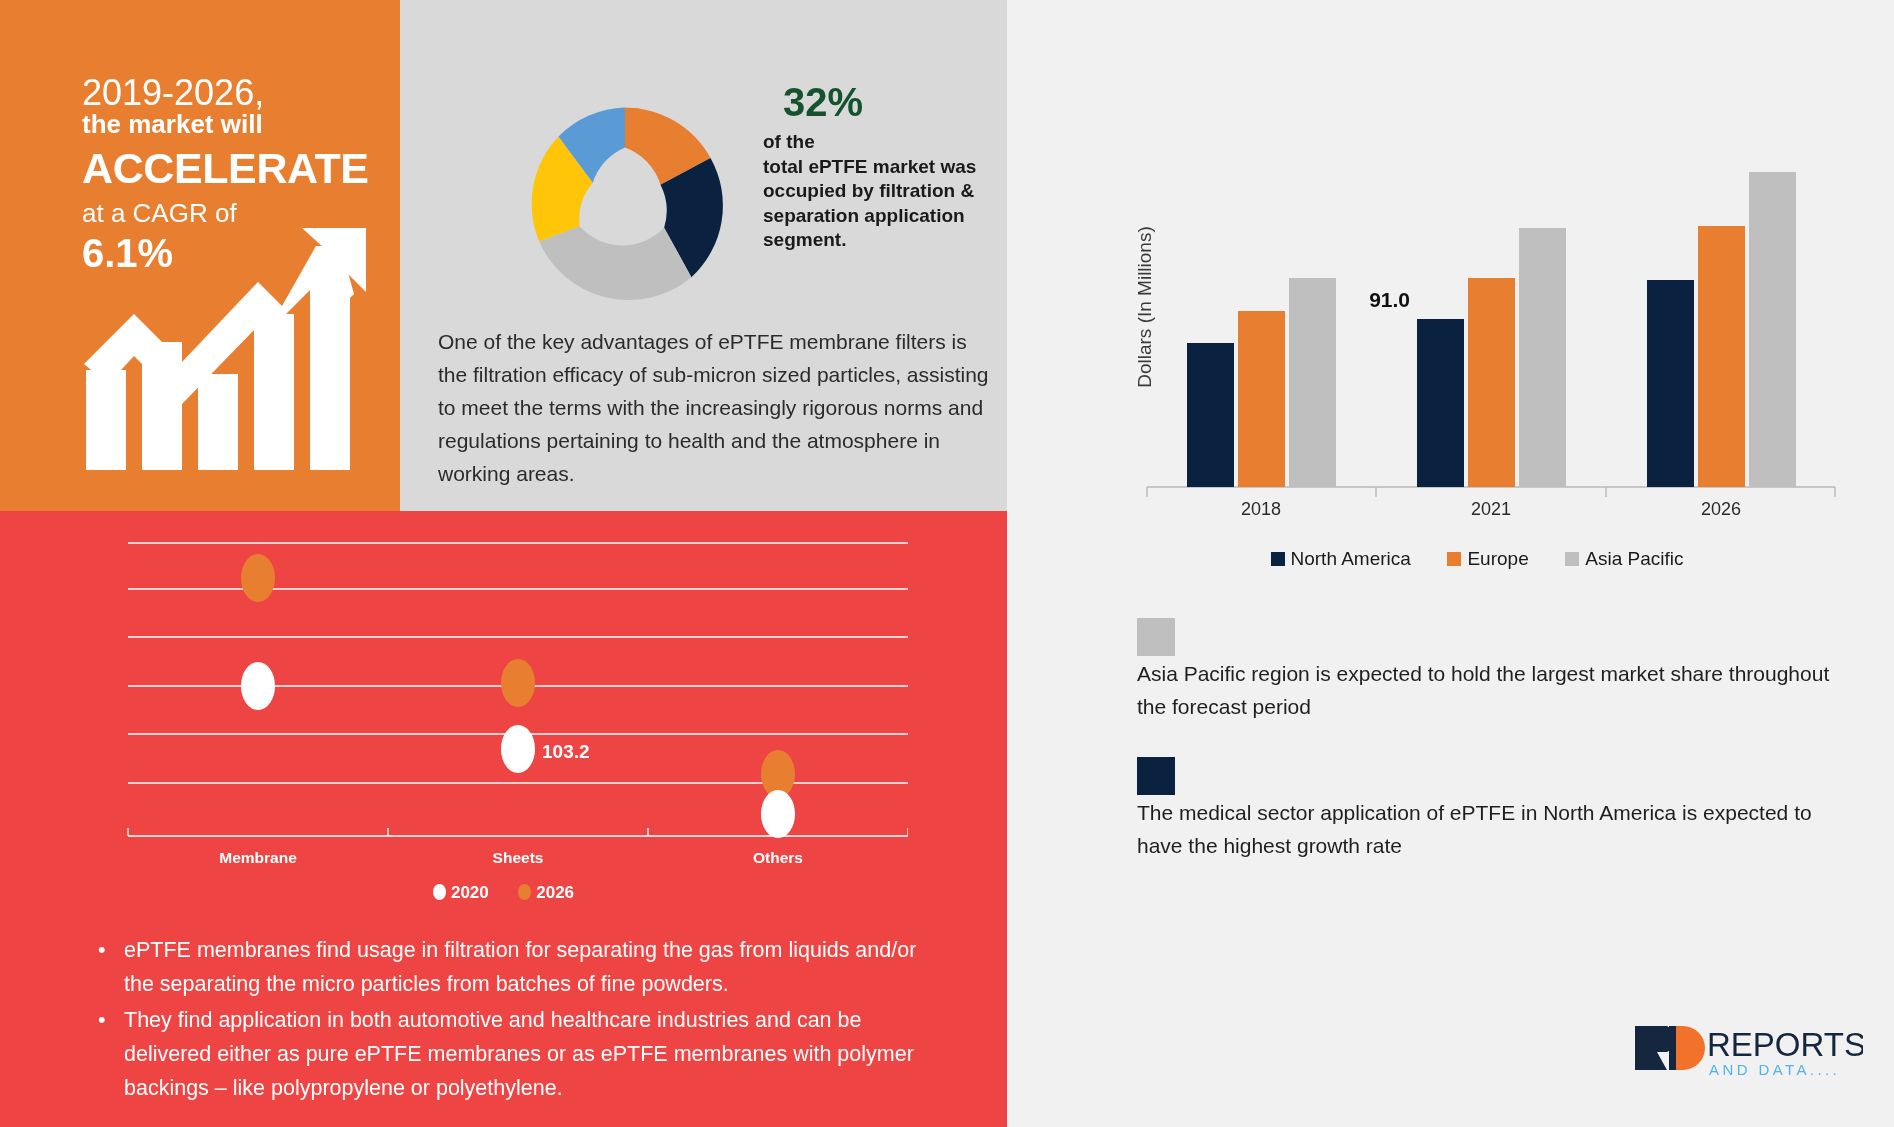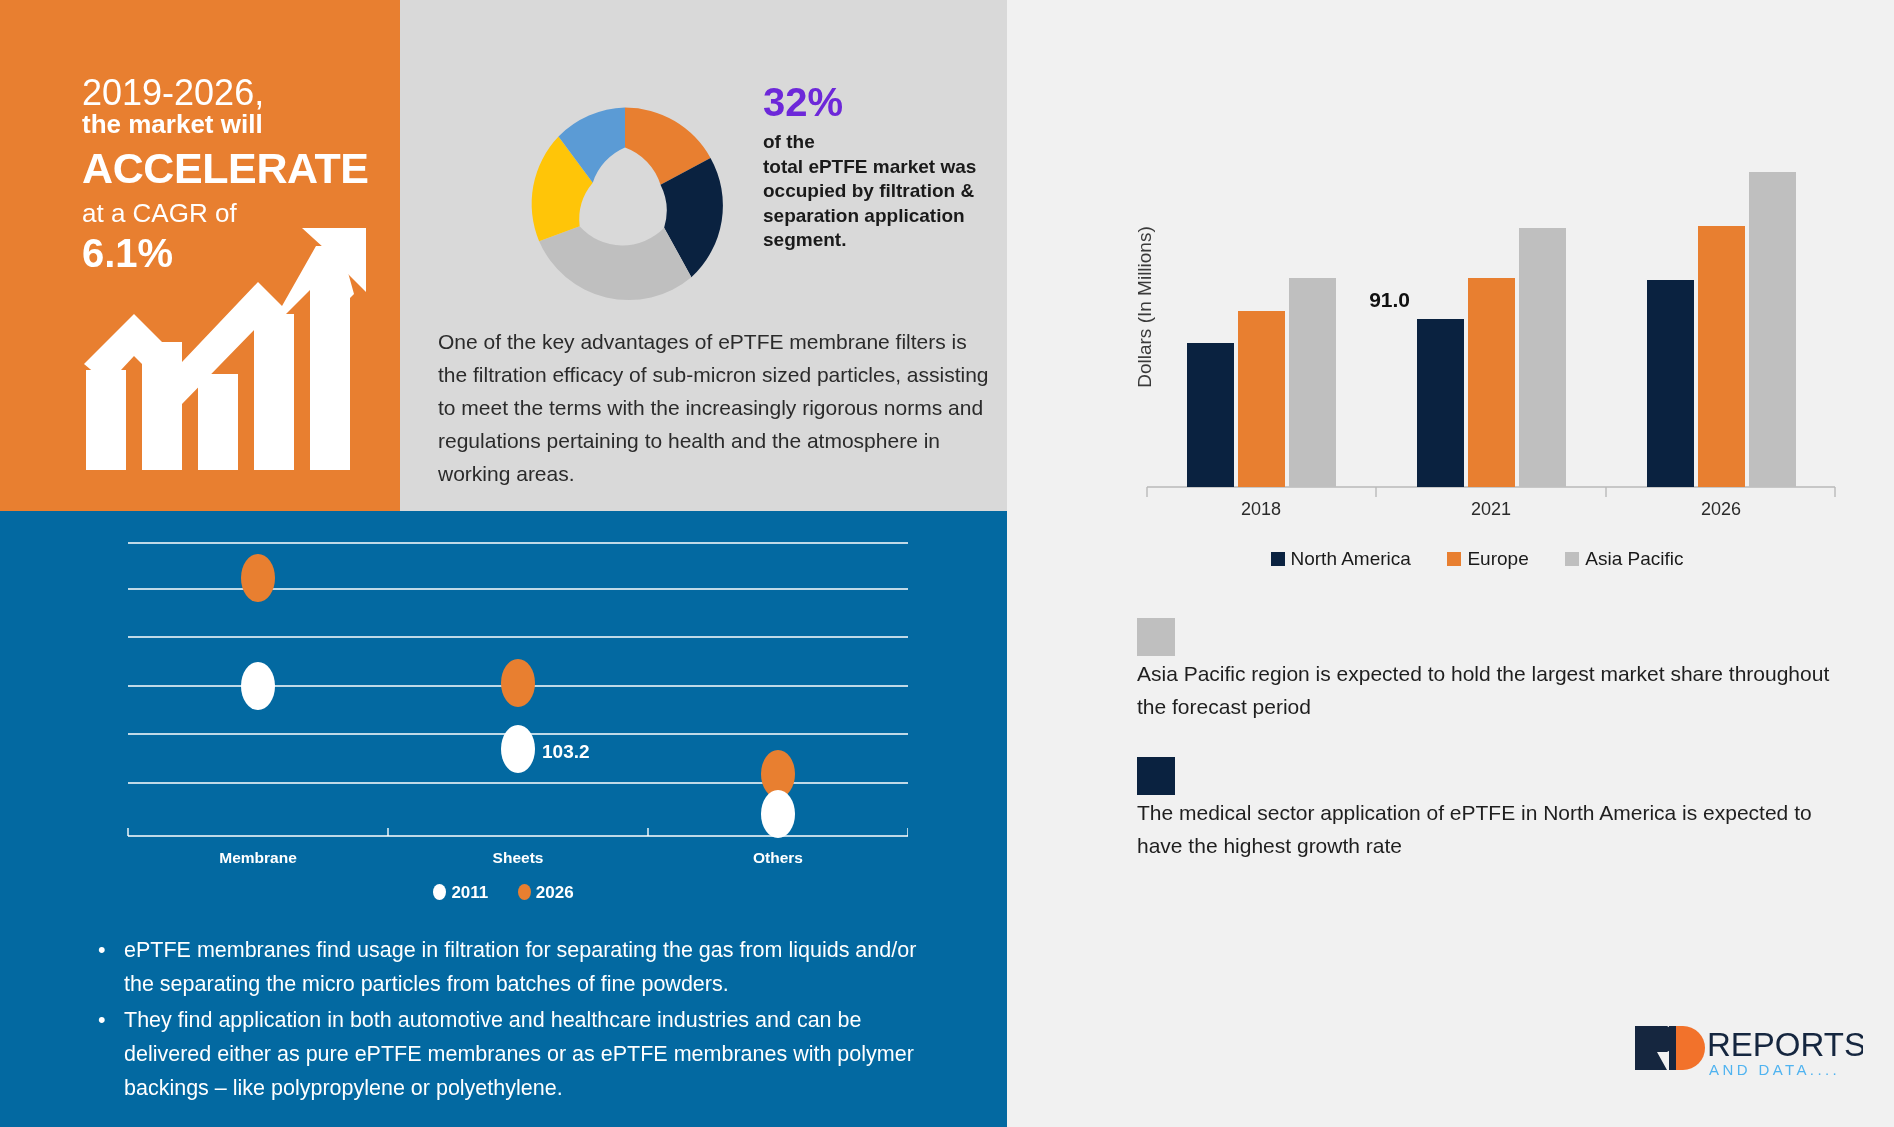--- a/index.html
+++ b/index.html
@@ -24,31 +24,31 @@
   .acc-pct { font-size:40px; line-height:46px; font-weight:700; }
   .acc-art { position:absolute; left:78px; top:222px; width:290px; height:250px; }
 
   
   .panel-gray {
     position:absolute; left:400px; top:0; width:607px; height:511px;
     background:#d9d9d9;
   }
   .donut { position:absolute; left:100px; top:80px; width:250px; height:250px; }
   .pct-block { position:absolute; left:363px; top:78px; width:255px; }
-  .pct-num { font-size:40px; font-weight:700; color:#6d28d9; line-height:48px; }
+  .pct-num { font-size:40px; font-weight:700; color:#14532d; line-height:48px;margin-left:20px; }
   .pct-sub { font-size:19px; font-weight:700; color:#1a1a1a; line-height:24.5px; margin-top:4px; }
   .gray-para {
     position:absolute; left:38px; top:325px; width:560px;
     font-size:21px; line-height:33px; color:#2b2b2b;
   }
 
   
   .panel-navy {
     position:absolute; left:0; top:511px; width:1007px; height:616px;
-    background:#0369a1;
+    background:#ef4444;
   }
   .dotchart { position:absolute; left:118px; top:20px; width:790px; height:345px; }
   .dot-legend {
     position:absolute; left:0; top:372px; width:1007px;
     text-align:center; color:#fff; font-size:17px; font-weight:700;
   }
   .dot-legend span.key { display:inline-block; width:13px; height:16px; border-radius:50%;
       vertical-align:-2px; margin-right:5px; }
   .dot-legend .i2019 { background:#ffffff; }
   .dot-legend .i2026 { background:#e87f30; }
@@ -171,21 +171,21 @@
       <ellipse cx="660" cy="283" rx="17" ry="24" fill="#ffffff"></ellipse>
 
       <text x="424" y="227" fill="#ffffff" font-family="Liberation Sans, sans-serif" font-size="19" font-weight="700">103.2</text>
 
       <text x="140" y="332" fill="#ffffff" text-anchor="middle" font-family="Liberation Sans, sans-serif" font-size="15.5" font-weight="700">Membrane</text>
       <text x="400" y="332" fill="#ffffff" text-anchor="middle" font-family="Liberation Sans, sans-serif" font-size="15.5" font-weight="700">Sheets</text>
       <text x="660" y="332" fill="#ffffff" text-anchor="middle" font-family="Liberation Sans, sans-serif" font-size="15.5" font-weight="700">Others</text>
     </svg>
 
     <div class="dot-legend">
-      <span class="key i2019"></span><span>2011</span>
+      <span class="key i2019"></span><span>2020</span>
       <span class="sep"></span>
       <span class="key i2026"></span><span>2026</span>
     </div>
 
     <div class="navy-bullets">
       <div class="row">
         <div class="bt">•</div>
         <div class="bx">ePTFE membranes find usage in filtration for separating the gas from liquids and/or the separating the micro particles from batches of fine powders.</div>
       </div>
       <div class="row">

